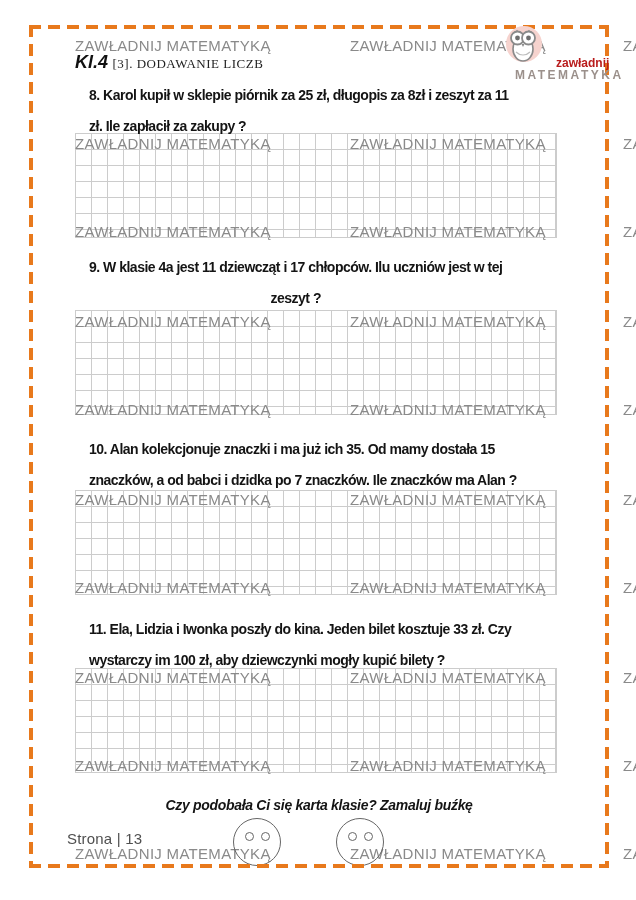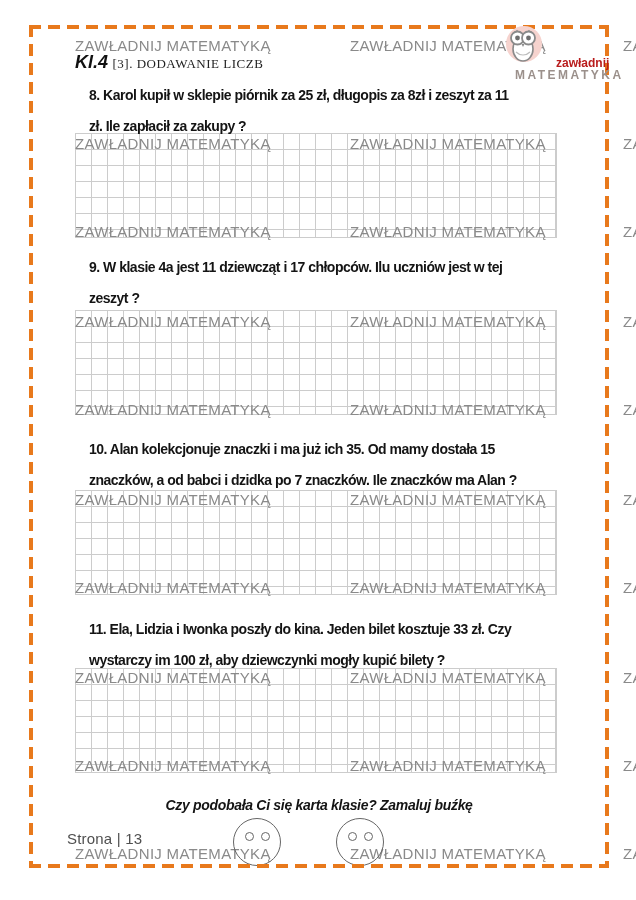--- a/index.html
+++ b/index.html
@@ -93,21 +93,21 @@
       <div class="grid" style="top: 133px;"></div>
       <div class="grid" style="top: 310px;"></div>
       <div class="grid" style="top: 490px;"></div>
       <div class="grid" style="top: 668px;"></div>
     </div>
   <div id="problem-layer">
       <div class="problem" style="top: 80px;">
         <div class="line">8. Karol kupił w sklepie piórnik za 25 zł, długopis za 8zł i zeszyt za 11</div>
         <div class="line">zł. Ile zapłacił za zakupy ?</div>
       </div>
-      <div class="problem" style="top: 252px;">
+      <div class="problem" style="top: 252px; text-align: center;">
         <div class="line">9. W klasie 4a jest 11 dziewcząt i 17 chłopców. Ilu uczniów jest w tej</div>
         <div class="line">zeszyt ?</div>
       </div>
       <div class="problem" style="top: 434px;">
         <div class="line">10. Alan kolekcjonuje znaczki i ma już ich 35. Od mamy dostała 15</div>
         <div class="line">znaczków, a od babci i dzidka po 7 znaczków. Ile znaczków ma Alan ?</div>
       </div>
       <div class="problem" style="top: 614px;">
         <div class="line">11. Ela, Lidzia i Iwonka poszły do kina. Jeden bilet kosztuje 33 zł. Czy</div>
         <div class="line">wystarczy im 100 zł, aby dziewczynki mogły kupić bilety ?</div>

